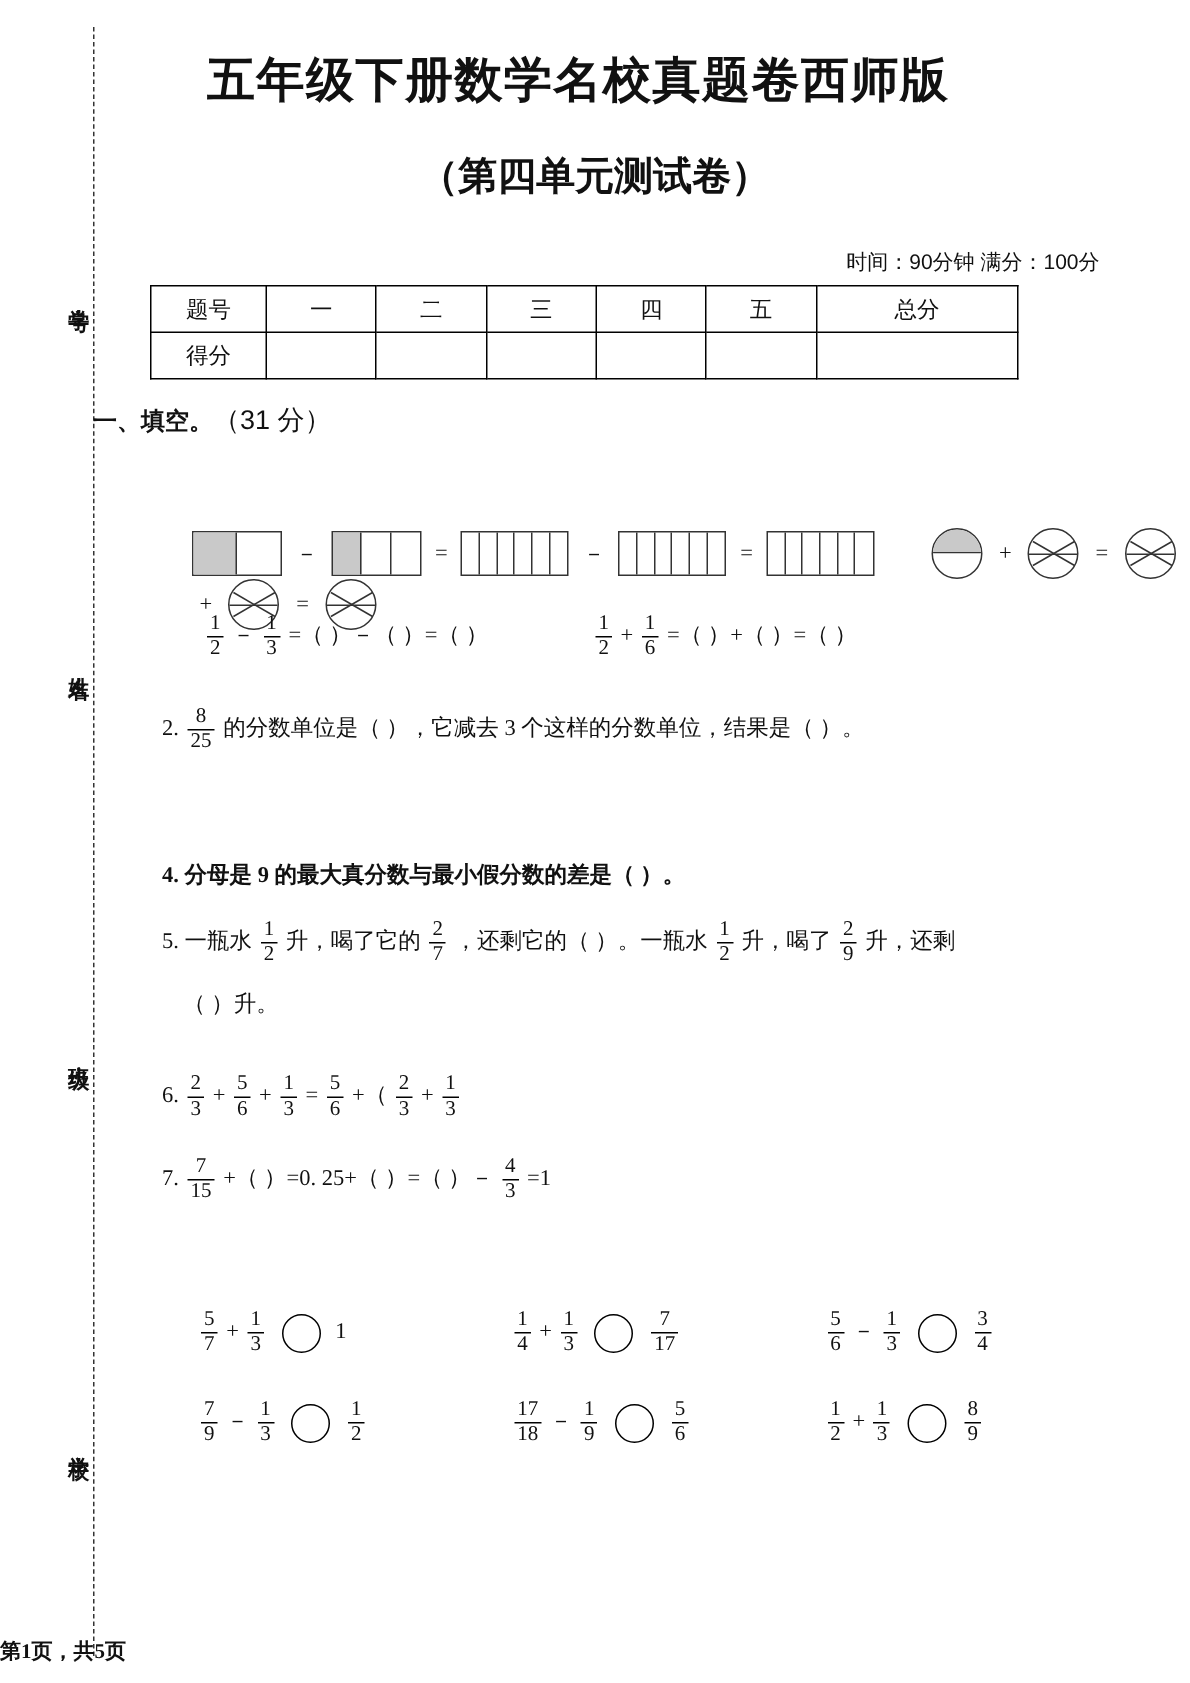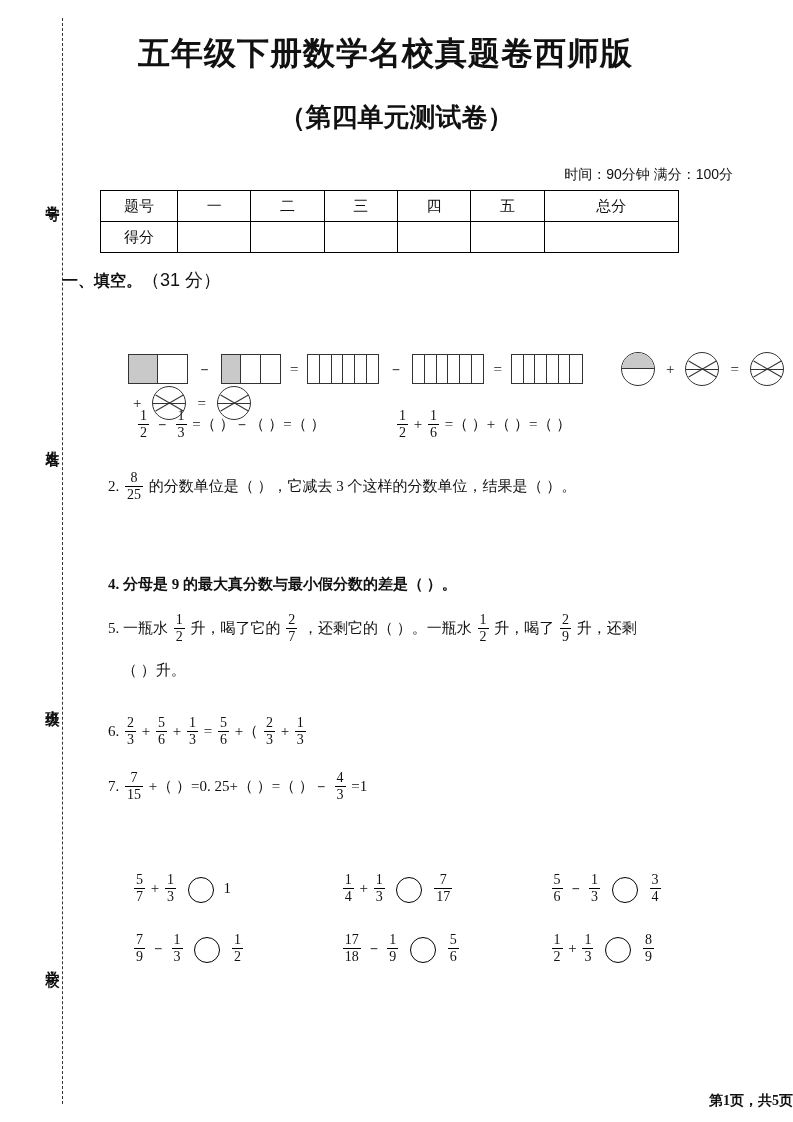--- a/index.html
+++ b/index.html
@@ -145,21 +145,21 @@
   .cmp-row2{top:932px;}
   .cmp-cell{display:inline-block;width:205px;}
   .ocirc{
     display:inline-block;width:26px;height:26px;border:1px solid #000;border-radius:50%;
     vertical-align:middle;margin:0 6px;box-sizing:border-box;
   }
 
   
   .footer{
     position:absolute;left:0;top:1092px;width:793px;
-    text-align:right;font-size:14px;font-weight:bold;
+    text-align:left;font-size:14px;font-weight:bold;
     font-family:"Liberation Serif", serif;
   }
 </style>
 </head>
 <body>
 
 <div class="page">
 
   <div class="dashed-line"></div>
 

